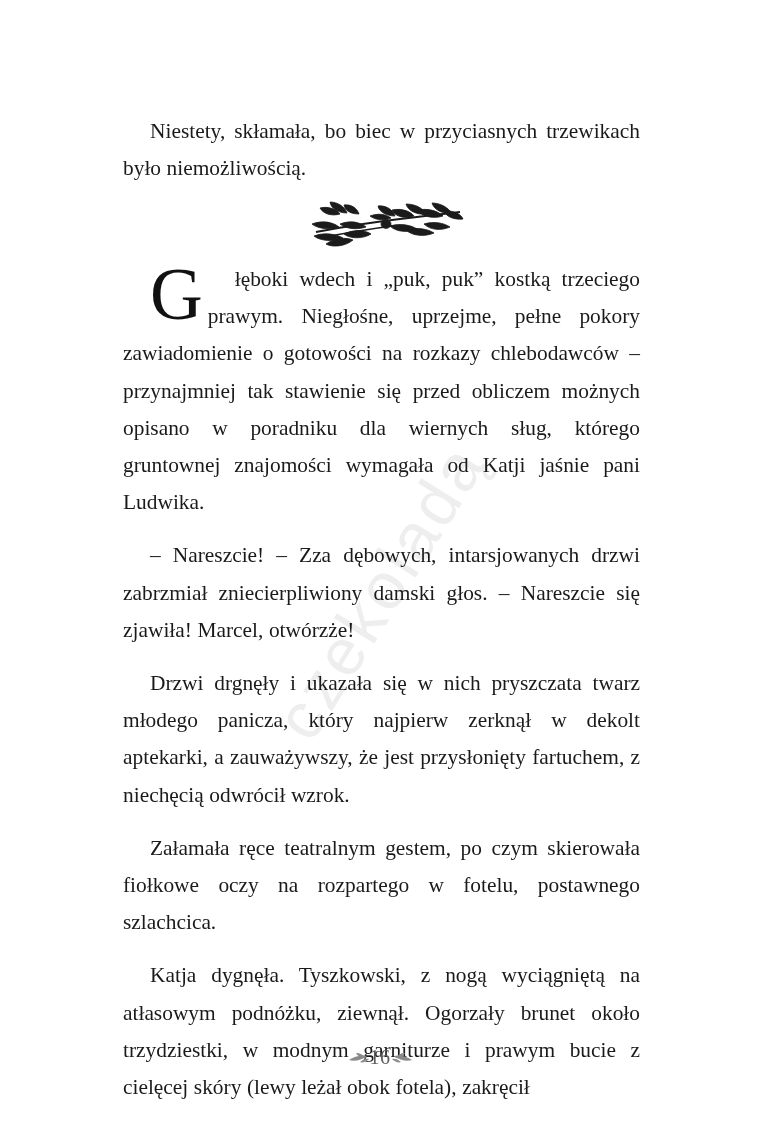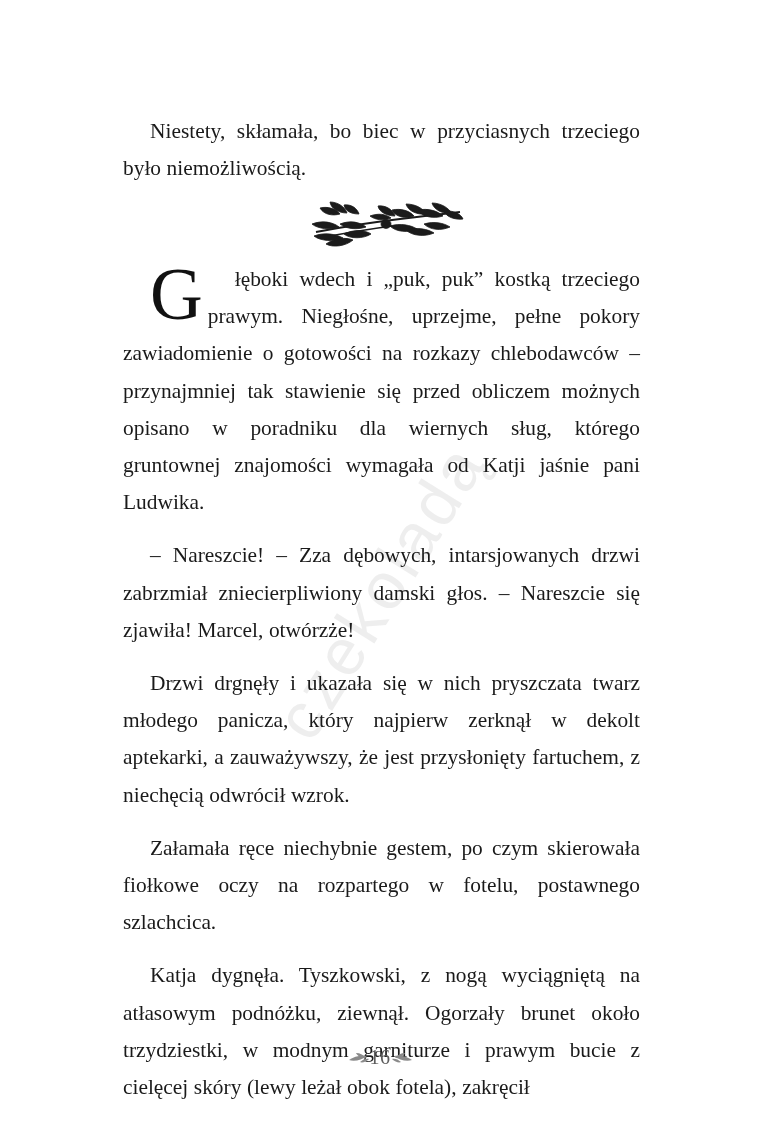--- a/index.html
+++ b/index.html
@@ -118,21 +118,21 @@
 </style>
 </head>
 <body>
 
 <div class="page">
 
   <div class="watermark">czekoladą</div>
 
   <div class="content">
 
-    <p class="para first-para">Niestety, skłamała, bo biec w przyciasnych trzeciego było niemożliwością.</p>
+    <p class="para first-para">Niestety, skłamała, bo biec w przyciasnych trzewikach było niemożliwością.</p>
 
     <div class="divider">
       <span>
         <svg width="164" height="54" viewBox="0 0 164 54" aria-hidden="true">
           <g fill="#1b1b1b" stroke="#1b1b1b" stroke-width="0.8" stroke-linejoin="round">
 
             <path d="M16 36 C 48 30, 74 26, 100 23 C 124 20, 142 18, 160 16" fill="none" stroke-width="2.1"></path>
             <path d="M30 40 C 52 36, 70 33, 92 30" fill="none" stroke-width="1.4"></path>
 
             <path d="M20 12 C 28 10, 36 13, 40 18 C 33 20, 24 19, 20 12 Z"></path>
@@ -160,21 +160,21 @@
         </svg>
       </span>
     </div>
 
     <div class="body-block">
 
       <p class="para"><span class="dropcap">G</span><span>łęboki wdech i „puk, puk” kostką trzeciego prawym. Niegłośne, uprzejme, pełne pokory zawiadomienie o gotowości na rozkazy chlebodawców – przynajmniej tak stawienie się przed obliczem możnych opisano w poradniku dla wiernych sług, którego gruntownej znajomości wymagała od Katji jaśnie pani Ludwika.</span></p>
 
       <p class="para">– Nareszcie! – Zza dębowych, intarsjowanych drzwi zabrzmiał zniecierpliwiony damski głos. – Nareszcie się zjawiła! Marcel, otwórzże!</p>
       <p class="para">Drzwi drgnęły i ukazała się w nich pryszczata twarz młodego panicza, który najpierw zerknął w dekolt aptekarki, a zauważywszy, że jest przysłonięty fartuchem, z niechęcią odwrócił wzrok.</p>
-      <p class="para">Załamała ręce niechybnie gestem, po czym skierowała fiołkowe oczy na rozpartego w fotelu, postawnego szlachcica.</p>
+      <p class="para">Załamała ręce teatralnym gestem, po czym skierowała fiołkowe oczy na rozpartego w fotelu, postawnego szlachcica.</p>
       <p class="para">Katja dygnęła. Tyszkowski, z nogą wyciągniętą na atłasowym podnóżku, ziewnął. Ogorzały brunet około trzydziestki, w modnym garniturze i prawym bucie z cielęcej skóry (lewy leżał obok fotela), zakręcił</p>
 
     </div>
   </div>
 
   <div class="footer">
     <span class="leaf">
       <svg width="22" height="14" viewBox="0 0 22 14" aria-hidden="true">
         <g fill="#8a8a8a">
           <path d="M1 9 C 6 5, 13 4, 19 5 C 14 9, 6 11, 1 9 Z"></path>

